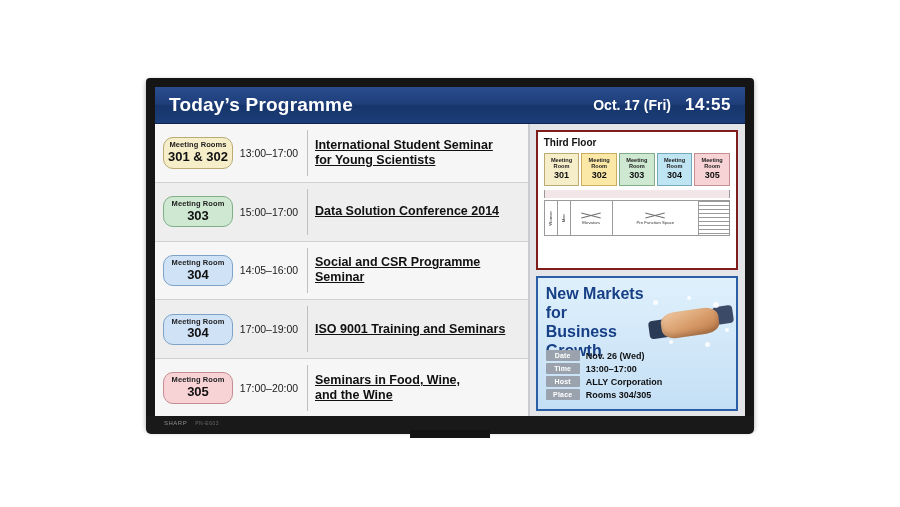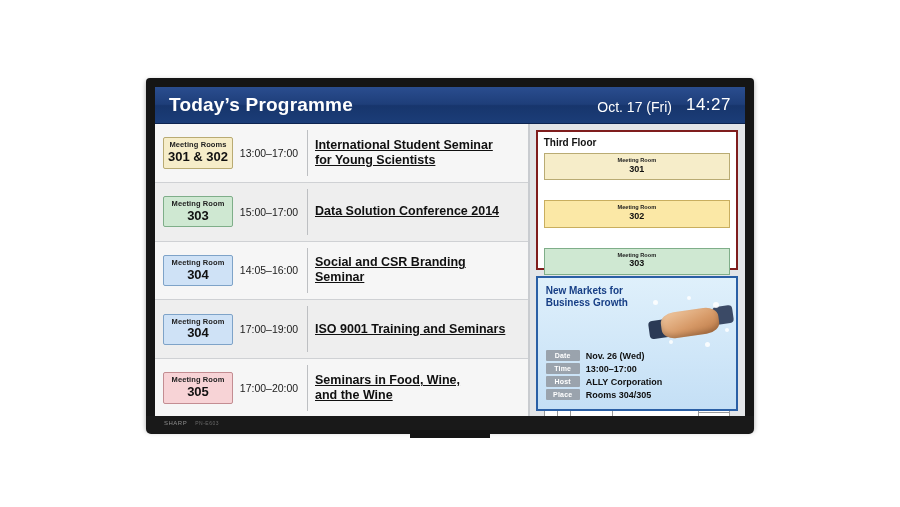--- a/index.html
+++ b/index.html
@@ -85,24 +85,24 @@
     box-sizing: border-box;
   }
   #header-title {
     color: #ffffff;
     font-size: 19px;
     font-weight: bold;
     letter-spacing: 0.2px;
   }
   #header-right {
     display: flex;
-    align-items: flex-end;
+    align-items: center;
     gap: 14px;
     color: #ffffff;
-    font-weight: normal;
+    font-weight: bold;
   }
   #header-date { font-size: 14px; }
   #header-time { font-size: 17px; letter-spacing: 0.5px; }
 
   
   #body {
     position: relative;
     display: flex;
     height: 293px;
     background: #d9dbde;
@@ -134,21 +134,21 @@
     box-sizing: border-box;
     background: #f6f6f6;
   }
   .row:nth-child(even) { background: #eeeeee; }
   .row:last-child { border-bottom: none; }
 
   .room-badge {
     width: 70px;
     min-width: 70px;
     border: 1px solid #9a9a9a;
-    border-radius: 2px;
+    border-radius: 10px;
     text-align: center;
     padding: 3px 2px 4px 2px;
     box-sizing: border-box;
     line-height: 1.05;
   }
   .room-badge .rb-label {
     display: block;
     font-size: 7.5px;
     font-weight: bold;
     color: #222;
@@ -199,22 +199,21 @@
     height: 140px;
   }
   #floor-title {
     font-size: 10px;
     font-weight: bold;
     color: #111;
     margin-bottom: 5px;
   }
   #floor-rooms {
     display: flex;
-    gap: 20px;
-    flex-direction: column;
+    gap: 2px;
   }
   .fr {
     flex: 1;
     border: 1px solid #8e8e8e;
     text-align: center;
     padding: 4px 0 5px 0;
     line-height: 1.05;
   }
   .fr .fr-lab {
     display: block;
@@ -292,21 +291,21 @@
   #promo {
     position: relative;
     flex: 1;
     background: linear-gradient(180deg,#dff0fb 0%, #cfe6f8 60%, #c4dff5 100%);
     border: 2px solid #2a5fa5;
     box-sizing: border-box;
     padding: 7px 8px 6px 8px;
     overflow: hidden;
   }
   #promo-title {
-    font-size: 10px;
+    font-size: 16px;
     font-weight: bold;
     color: #173f86;
     line-height: 1.18;
     width: 118px;
   }
   #promo-art {
     position: absolute;
     right: 3px;
     top: 16px;
     width: 86px;
@@ -378,21 +377,21 @@
 
 <div id="stage">
 
   <div id="monitor">
     <div id="screen">
 
       <div id="header">
         <div id="header-title">Today’s Programme</div>
         <div id="header-right">
           <span id="header-date">Oct. 17 (Fri)</span>
-          <span id="header-time">14:27</span>
+          <span id="header-time">14:55</span>
         </div>
       </div>
 
       <div id="body">
 
         <div id="left-col">
 
           <div class="row">
             <div class="room-badge badge-cream">
               <span class="rb-label">Meeting Rooms</span>
@@ -419,21 +418,21 @@
           </div>
 
           <div class="row">
             <div class="room-badge badge-blue">
               <span class="rb-label">Meeting Room</span>
               <span class="rb-num">304</span>
             </div>
             <div class="row-time">14:05–16:00</div>
             <div class="row-sep"></div>
             <div class="row-title">
-              <div>Social and CSR Branding Seminar</div>
+              <div>Social and CSR Programme Seminar</div>
             </div>
           </div>
 
           <div class="row">
             <div class="room-badge badge-blue">
               <span class="rb-label">Meeting Room</span>
               <span class="rb-num">304</span>
             </div>
             <div class="row-time">17:00–19:00</div>
             <div class="row-sep"></div>

